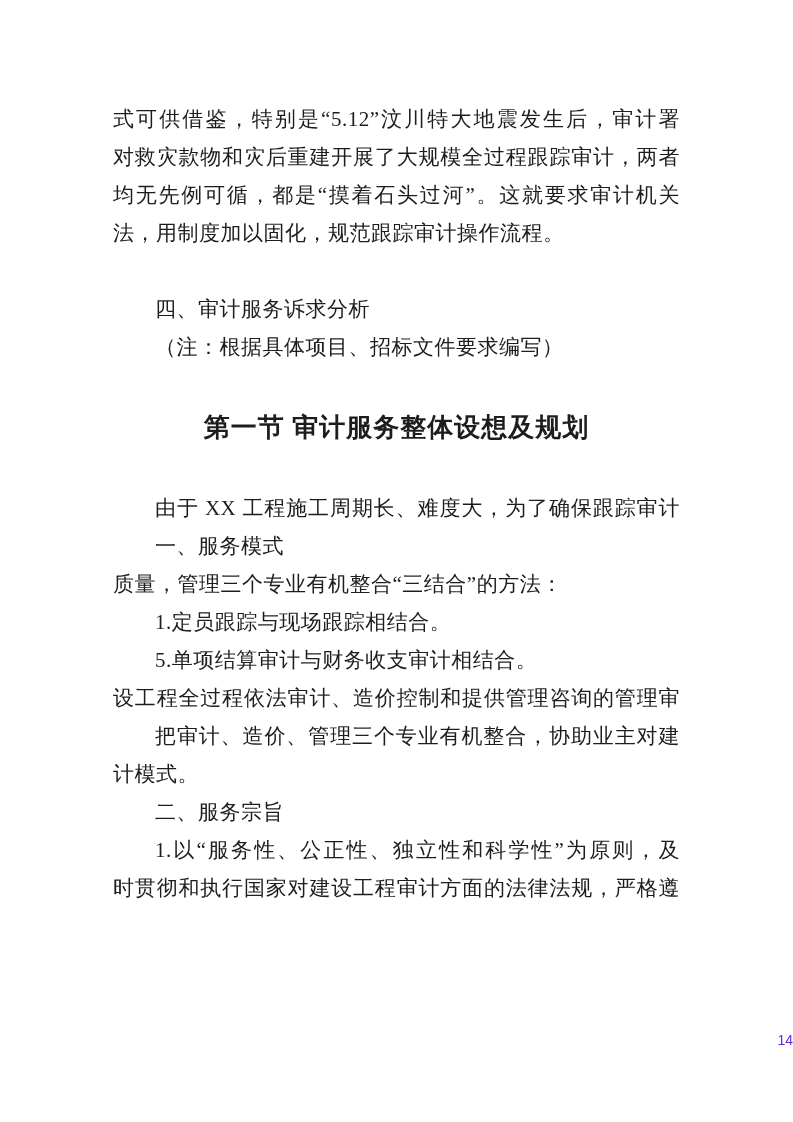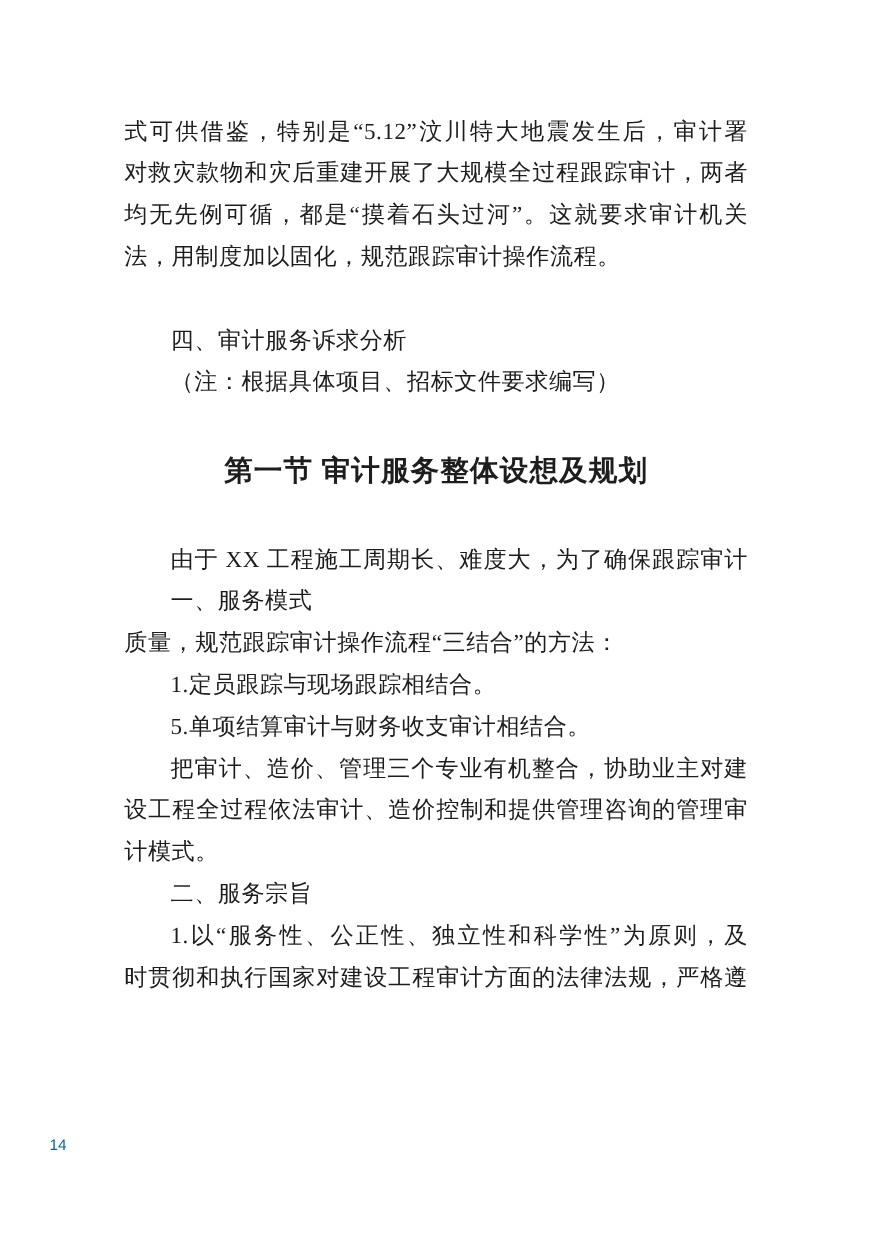--- a/index.html
+++ b/index.html
@@ -48,46 +48,45 @@
     font-weight: bold;
     letter-spacing: 1px;
     white-space: pre;
     text-align: right;
   }
   .page-number {
     position: absolute;
     left: 0;
     right: 0;
     top: 1032px;
-    text-align: left;
+    text-align: right;
     font-size: 14px;
-    color: #0369a1;
+    color: #6d28d9;
     font-family: "Liberation Sans", "DejaVu Sans", sans-serif;
-    margin-left: 45px;
   }
 </style>
 </head>
 <body>
 
 <div class="page">
   <div class="content">
       <div class="line fill">式可供借鉴，特别是“5.12”汶川特大地震发生后，审计署</div>
       <div class="line fill">对救灾款物和灾后重建开展了大规模全过程跟踪审计，两者</div>
       <div class="line fill">均无先例可循，都是“摸着石头过河”。这就要求审计机关</div>
       <div class="line">法，用制度加以固化，规范跟踪审计操作流程。</div>
       <div class="blank"></div>
       <div class="line indent">四、审计服务诉求分析</div>
       <div class="line indent">（注：根据具体项目、招标文件要求编写）</div>
       <div class="heading">第一节 审计服务整体设想及规划</div>
       <div class="line indent fill">由于 XX 工程施工周期长、难度大，为了确保跟踪审计</div>
       <div class="line indent">一、服务模式</div>
-      <div class="line">质量，规范跟踪审计操作流程“三结合”的方法：</div>
+      <div class="line">质量，管理三个专业有机整合“三结合”的方法：</div>
       <div class="line indent">1.定员跟踪与现场跟踪相结合。</div>
       <div class="line indent">5.单项结算审计与财务收支审计相结合。</div>
+      <div class="line fill">设工程全过程依法审计、造价控制和提供管理咨询的管理审</div>
       <div class="line indent fill">把审计、造价、管理三个专业有机整合，协助业主对建</div>
-      <div class="line fill">设工程全过程依法审计、造价控制和提供管理咨询的管理审</div>
       <div class="line">计模式。</div>
       <div class="line indent">二、服务宗旨</div>
       <div class="line indent fill">1.以“服务性、公正性、独立性和科学性”为原则，及</div>
       <div class="line fill">时贯彻和执行国家对建设工程审计方面的法律法规，严格遵</div>
     </div>
   <div class="page-number">14</div>
 </div>
 
 </body></html>

